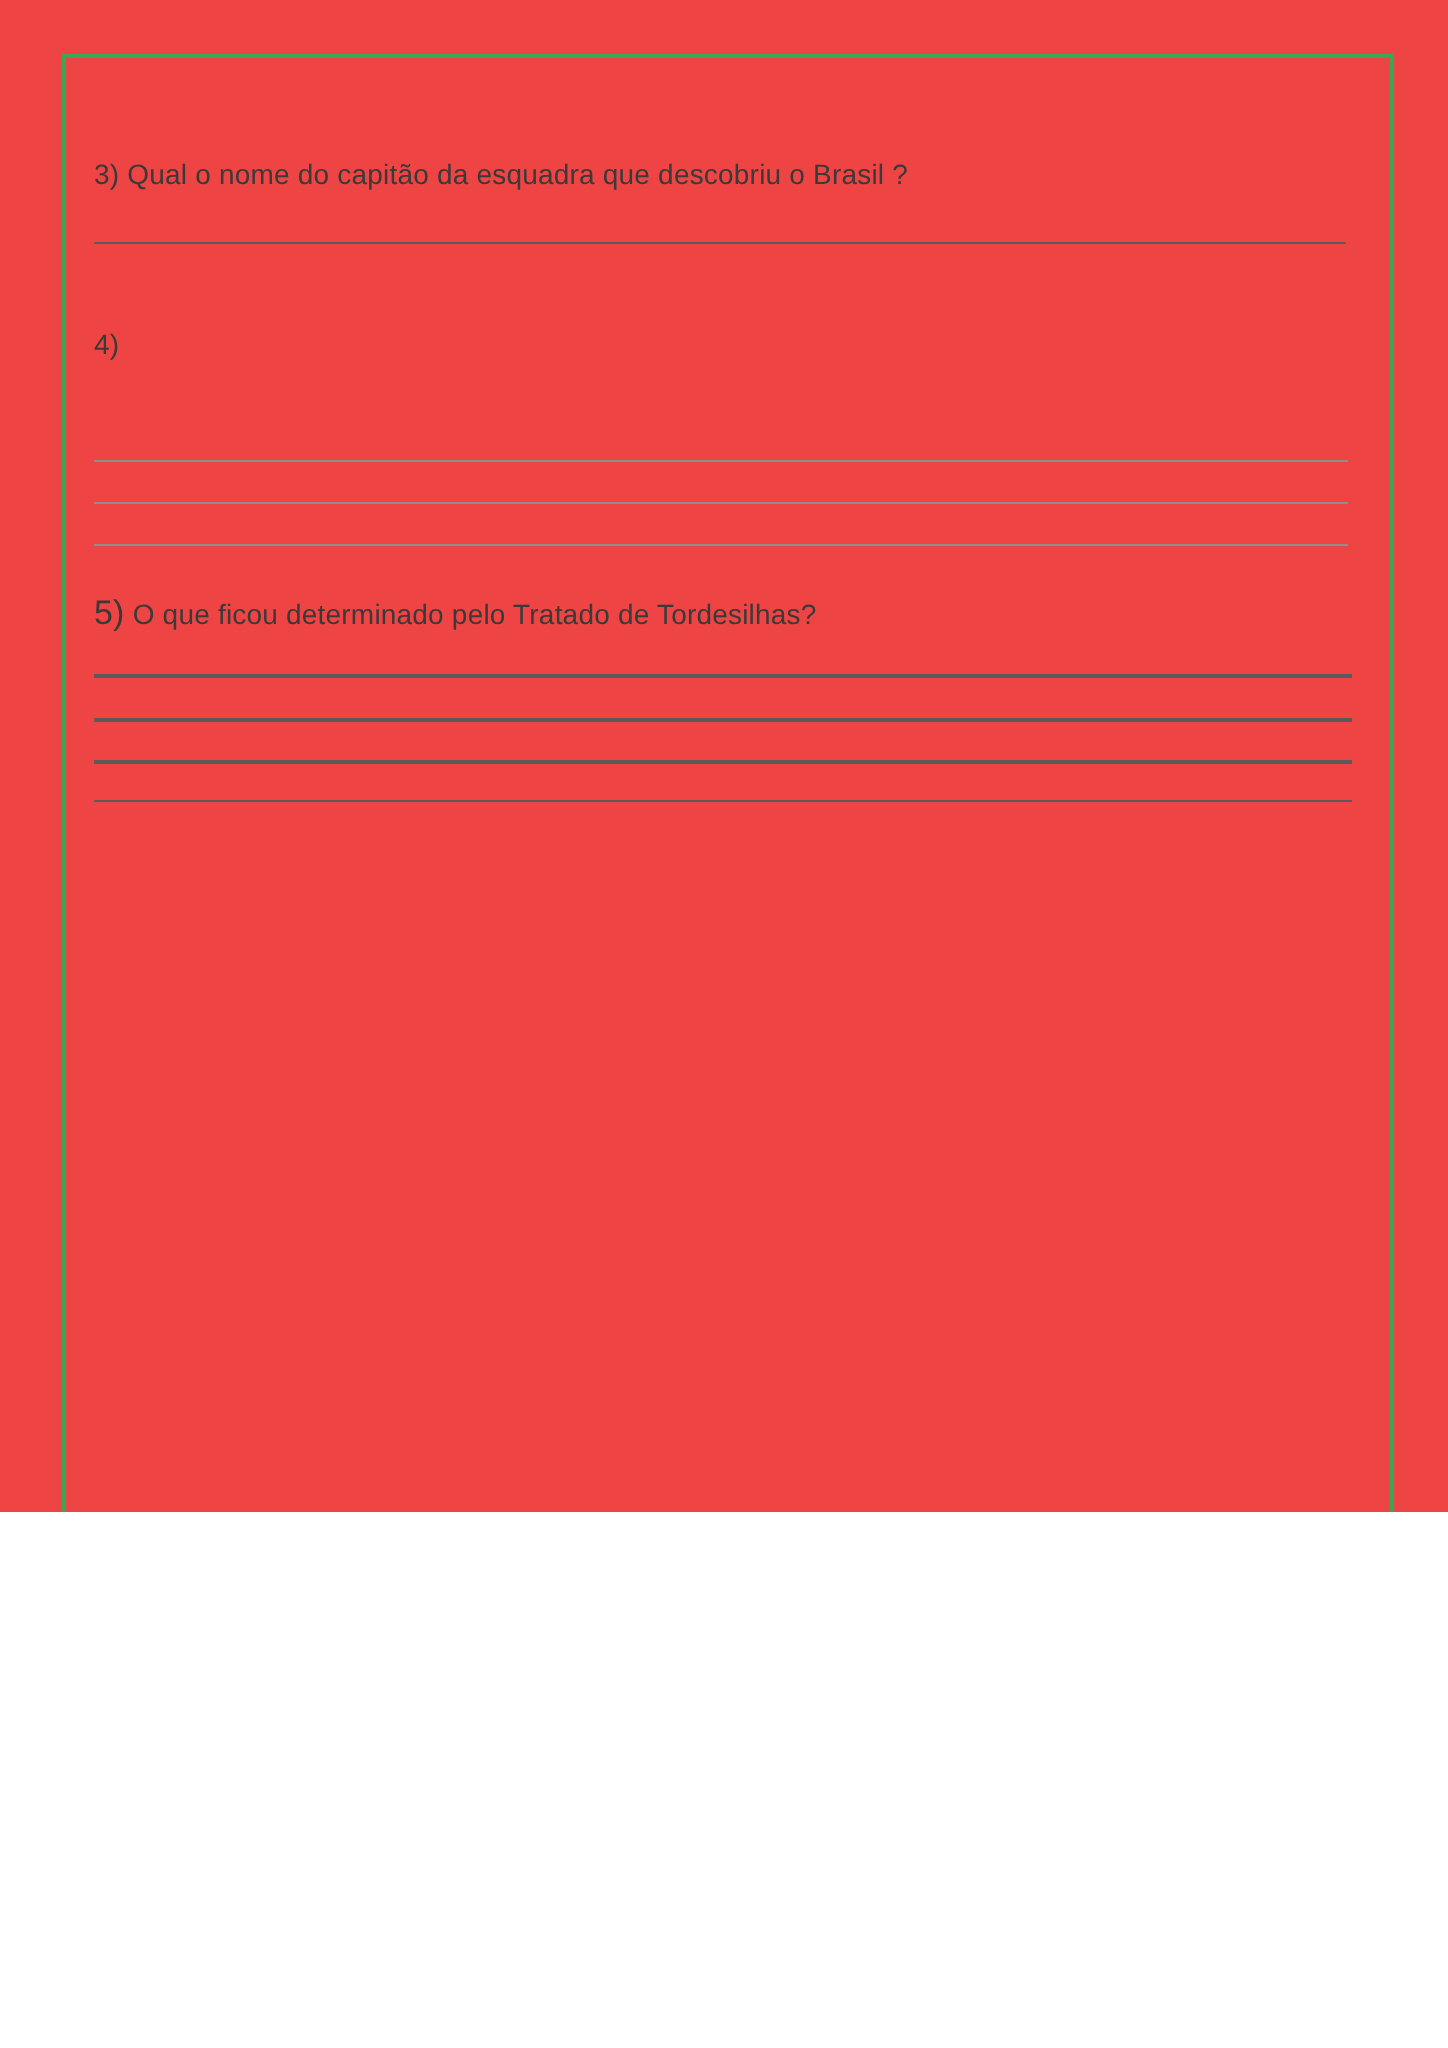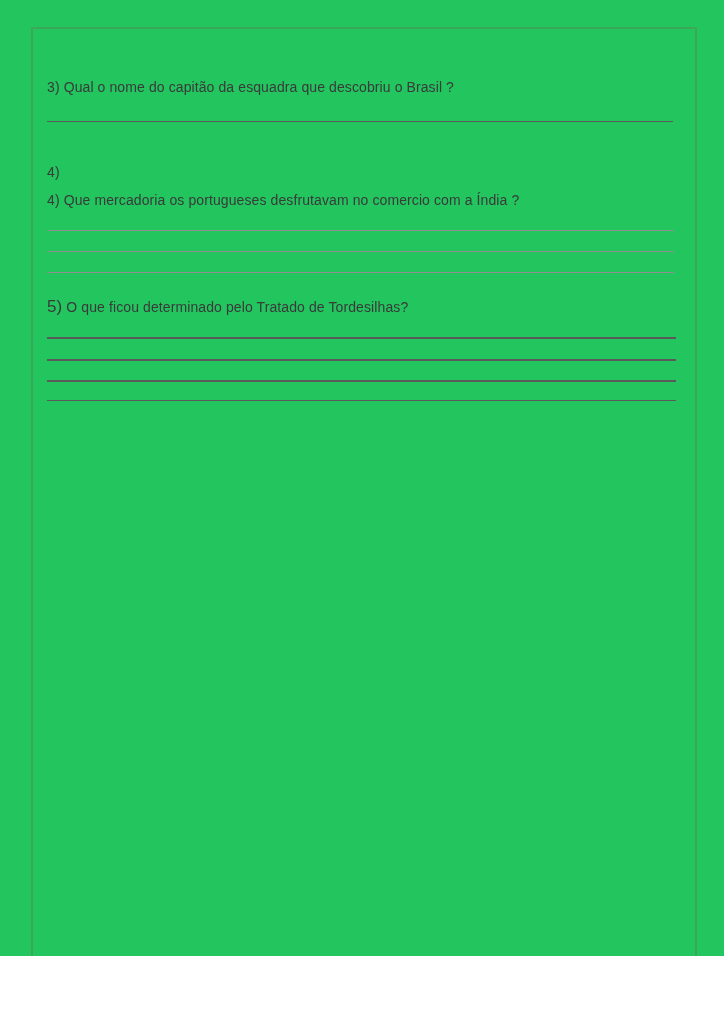--- a/index.html
+++ b/index.html
@@ -3,22 +3,22 @@
 <meta charset="utf-8">
 <style>
   html, body {
     margin: 0;
     padding: 0;
     background: #ffffff;
   }
   .canvas {
     position: relative;
     width: 724px;
-    height: 956px;
-    background: #22c55e;
+    height: 756px;
+    background: #ef4444;
     font-family: "Liberation Sans", sans-serif;
     color: var(--text-color, #3a3a3a);
     overflow: hidden;
   }
   .border-frame {
     position: absolute;
     left: 31px;
     top: 27px;
     width: 662px;
     height: 947px;
@@ -65,21 +65,20 @@
 
 <div class="canvas" style="--border-green: #3aa857; --text-color: #3a3a3a; --line-dark: #5a5a5a; --line-light: #8f8f8f;">
 
   <div class="border-frame"></div>
 
   <div class="q-text q3-text">3) Qual o nome do capitão da esquadra que descobriu o Brasil ?</div>
   <div class="answer-line line-mid q3-line"></div>
 
   <div class="q-text q4-stub">4)</div>
 
-  <div class="q-text q4-text">4) Que mercadoria os portugueses desfrutavam no comercio com a Índia ?</div>
   <div class="answer-line line-light q4-line1"></div>
   <div class="answer-line line-light q4-line2"></div>
   <div class="answer-line line-light q4-line3"></div>
 
   <div class="q-text q5-text">
     <span class="q5-number">5)</span><span>O que ficou determinado pelo Tratado de Tordesilhas?</span>
   </div>
   <div class="answer-line line-dark q5-line1"></div>
   <div class="answer-line line-dark q5-line2"></div>
   <div class="answer-line line-dark q5-line3"></div>

